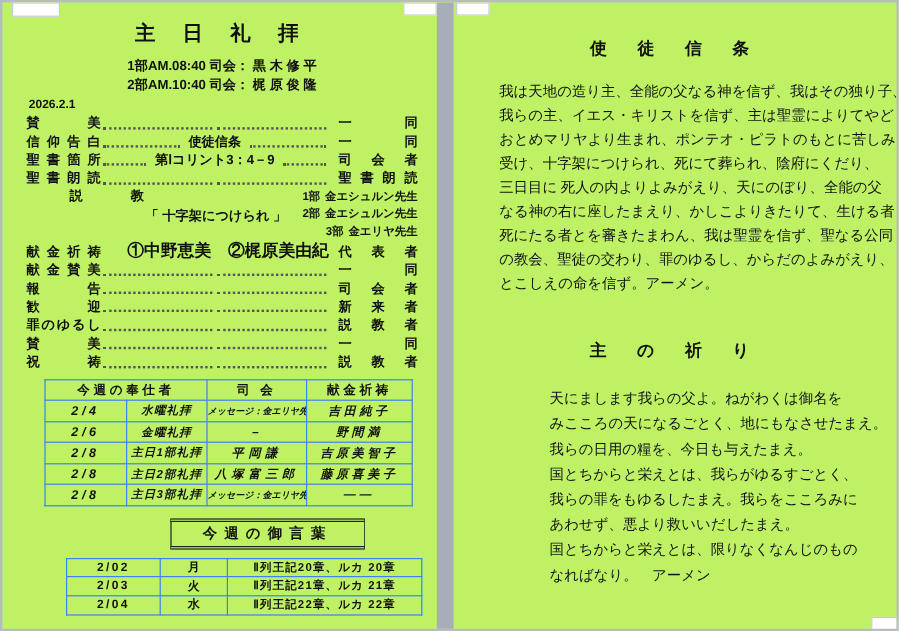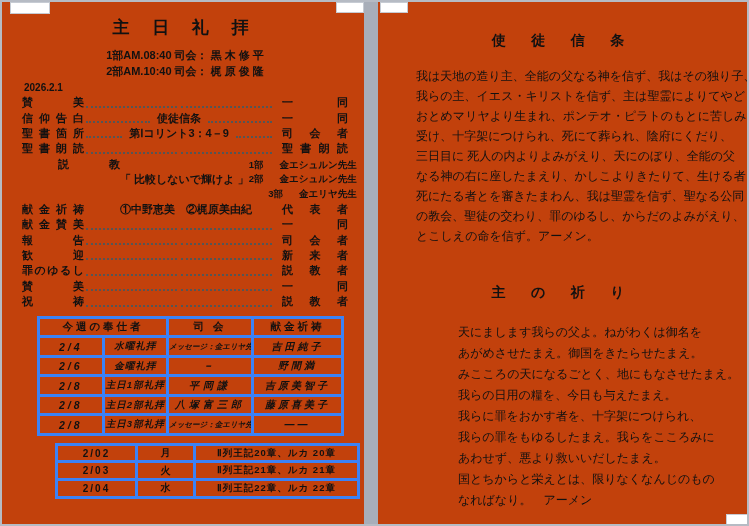--- a/index.html
+++ b/index.html
@@ -1,19 +1,19 @@
 <!DOCTYPE html>
 <html><head>
 <meta charset="utf-8">
 <style>
   html,body { margin:0; padding:0; background:#ffffff; }
   body { width:749px; height:526px; font-family:"Liberation Sans", sans-serif; color:#111; }
 
   .sheet { position:relative; width:749px; height:526px; box-sizing:border-box;
-           background:#c2410c; border:2px solid #b6bbc4; overflow:hidden; }
+           background:#bef264; border:2px solid #b6bbc4; overflow:hidden; }
 
   .gutter { position:absolute; left:362px; top:0; width:14px; height:526px; background:#a8aeb9; }
 
   .notch { position:absolute; background:#ffffff; border:1px solid #c6cbd3; }
   .notch-tl { left:8px; top:0px; width:38px; height:10px; }
   .notch-tg1 { left:334px; top:0px; width:26px; height:9px; }
   .notch-tg2 { left:378px; top:0px; width:26px; height:9px; }
   .notch-br { left:724px; top:512px; width:20px; height:9px; }
 
   .page { position:absolute; top:0; height:522px; box-sizing:border-box; }
@@ -31,25 +31,25 @@
   .pright { display:inline-block; width:66px; text-align:justify; text-align-last:justify; flex:none; margin-left:8px; }
   .dots { flex:1; height:8px; border-bottom:2px dotted #555; margin:0 2px; min-width:4px; }
   .pcenter { padding:0 5px; flex:none; }
   .pcenter:empty { padding:0; }
 
   .sermon-row { height:45px; align-items:stretch; }
   .sermon-row .plabel { align-self:flex-start; line-height:15px;padding-left:36px; }
   .sermon-title { flex:1; align-self:center; text-align:center; font-size:11px; }
   .speakers { display:flex; flex-direction:column; justify-content:space-between; align-items:flex-end;
               width:108px; padding:1px 0; flex:none; }
-  .speaker { font-size:9.5px; line-height:14px; display:flex; gap:16px; }
-  .ocenter { flex:1; margin-left:14px; text-align:center; font-size:11px; }
+  .speaker { font-size:9.5px; line-height:14px; display:flex; gap:4px; }
+  .ocenter { flex:1; margin-left:14px; text-align:right; font-size:14px; }
 
   table { border-collapse:collapse; }
-  td,th { border:3px solid #3b82f6; text-align:center; font-weight:bold; padding:0; overflow:hidden; white-space:nowrap;margin-top:43px; }
+  td,th { border:1px solid #3b82f6; text-align:center; font-weight:bold; padding:0; overflow:hidden; white-space:nowrap;margin-top:43px; }
 
   .servers { margin:7px 0 0 15px; table-layout:fixed; width:307px; }
   .servers th { font-size:10.5px; height:16px; letter-spacing:3px; }
   .servers td { height:16.5px;font-style:italic; }
   .c-date { width:58px; font-size:10.5px; letter-spacing:3px; }
   .c-service { width:78px; font-size:9.5px; letter-spacing:1px; }
   .c-mc { width:82px; font-size:10px; letter-spacing:4px; }
   .c-off { width:87px; font-size:10px; letter-spacing:3px; }
   .servers tbody tr:first-child .c-mc, .servers tbody tr:last-child .c-mc { font-size:7.5px; letter-spacing:0; }
 
@@ -114,21 +114,21 @@
     <span class="plabel">聖書朗読</span>
     <span class="dots"></span>
     <span class="pcenter"></span>
     <span class="dots"></span>
     <span class="pright">聖書朗読</span>
   </div>
 </div>
 
       <div class="prow sermon-row">
         <span class="plabel">説教</span>
-        <span class="sermon-title">「 比較しないで輝けよ 」</span>
+        <span class="sermon-title">「 十字架につけられ 」</span>
         <span class="speakers">
   <span class="speaker">
     <span>1部</span>
     <span>金エシュルン先生</span>
   </span>
 
   <span class="speaker">
     <span>2部</span>
     <span>金エシュルン先生</span>
   </span>
@@ -236,20 +236,21 @@
 
   <tr>
     <td class="c-date">2/8</td>
     <td class="c-service">主日3部礼拝</td>
     <td class="c-mc">メッセージ：金エリヤ先生</td>
     <td class="c-off">――</td>
   </tr>
 </tbody>
     </table>
 
+    <div class="word-title-box">今週の御言葉</div>
 
     <table class="word">
       <tbody>
 
   <tr>
     <td class="w-date">2/02</td>
     <td class="w-day">月</td>
     <td class="w-read">Ⅱ列王記20章、ルカ 20章</td>
   </tr>
 
@@ -294,27 +295,26 @@
 
   <div class="tline">の教会、聖徒の交わり、罪のゆるし、からだのよみがえり、</div>
 
   <div class="tline">とこしえの命を信ず。アーメン。</div>
 </div>
 
     <div class="sec-title prayer-title">主 の 祈 り</div>
     <div class="prayer-block">
   <div class="tline">天にまします我らの父よ。ねがわくは御名を</div>
 
-  <div class="tline">あがめさせたまえ。御国をきたらせたまえ。</div>
 
   <div class="tline">みこころの天になるごとく、地にもなさせたまえ。</div>
 
   <div class="tline">我らの日用の糧を、今日も与えたまえ。</div>
 
-  <div class="tline">我らに罪をおかす者を、十字架につけられ、</div>
+  <div class="tline">国とちからと栄えとは、我らがゆるすごとく、</div>
 
   <div class="tline">我らの罪をもゆるしたまえ。我らをこころみに</div>
 
   <div class="tline">あわせず、悪より救いいだしたまえ。</div>
 
   <div class="tline">国とちからと栄えとは、限りなくなんじのもの</div>
 
   <div class="tline">なればなり。　アーメン</div>
 </div>
   </div>

